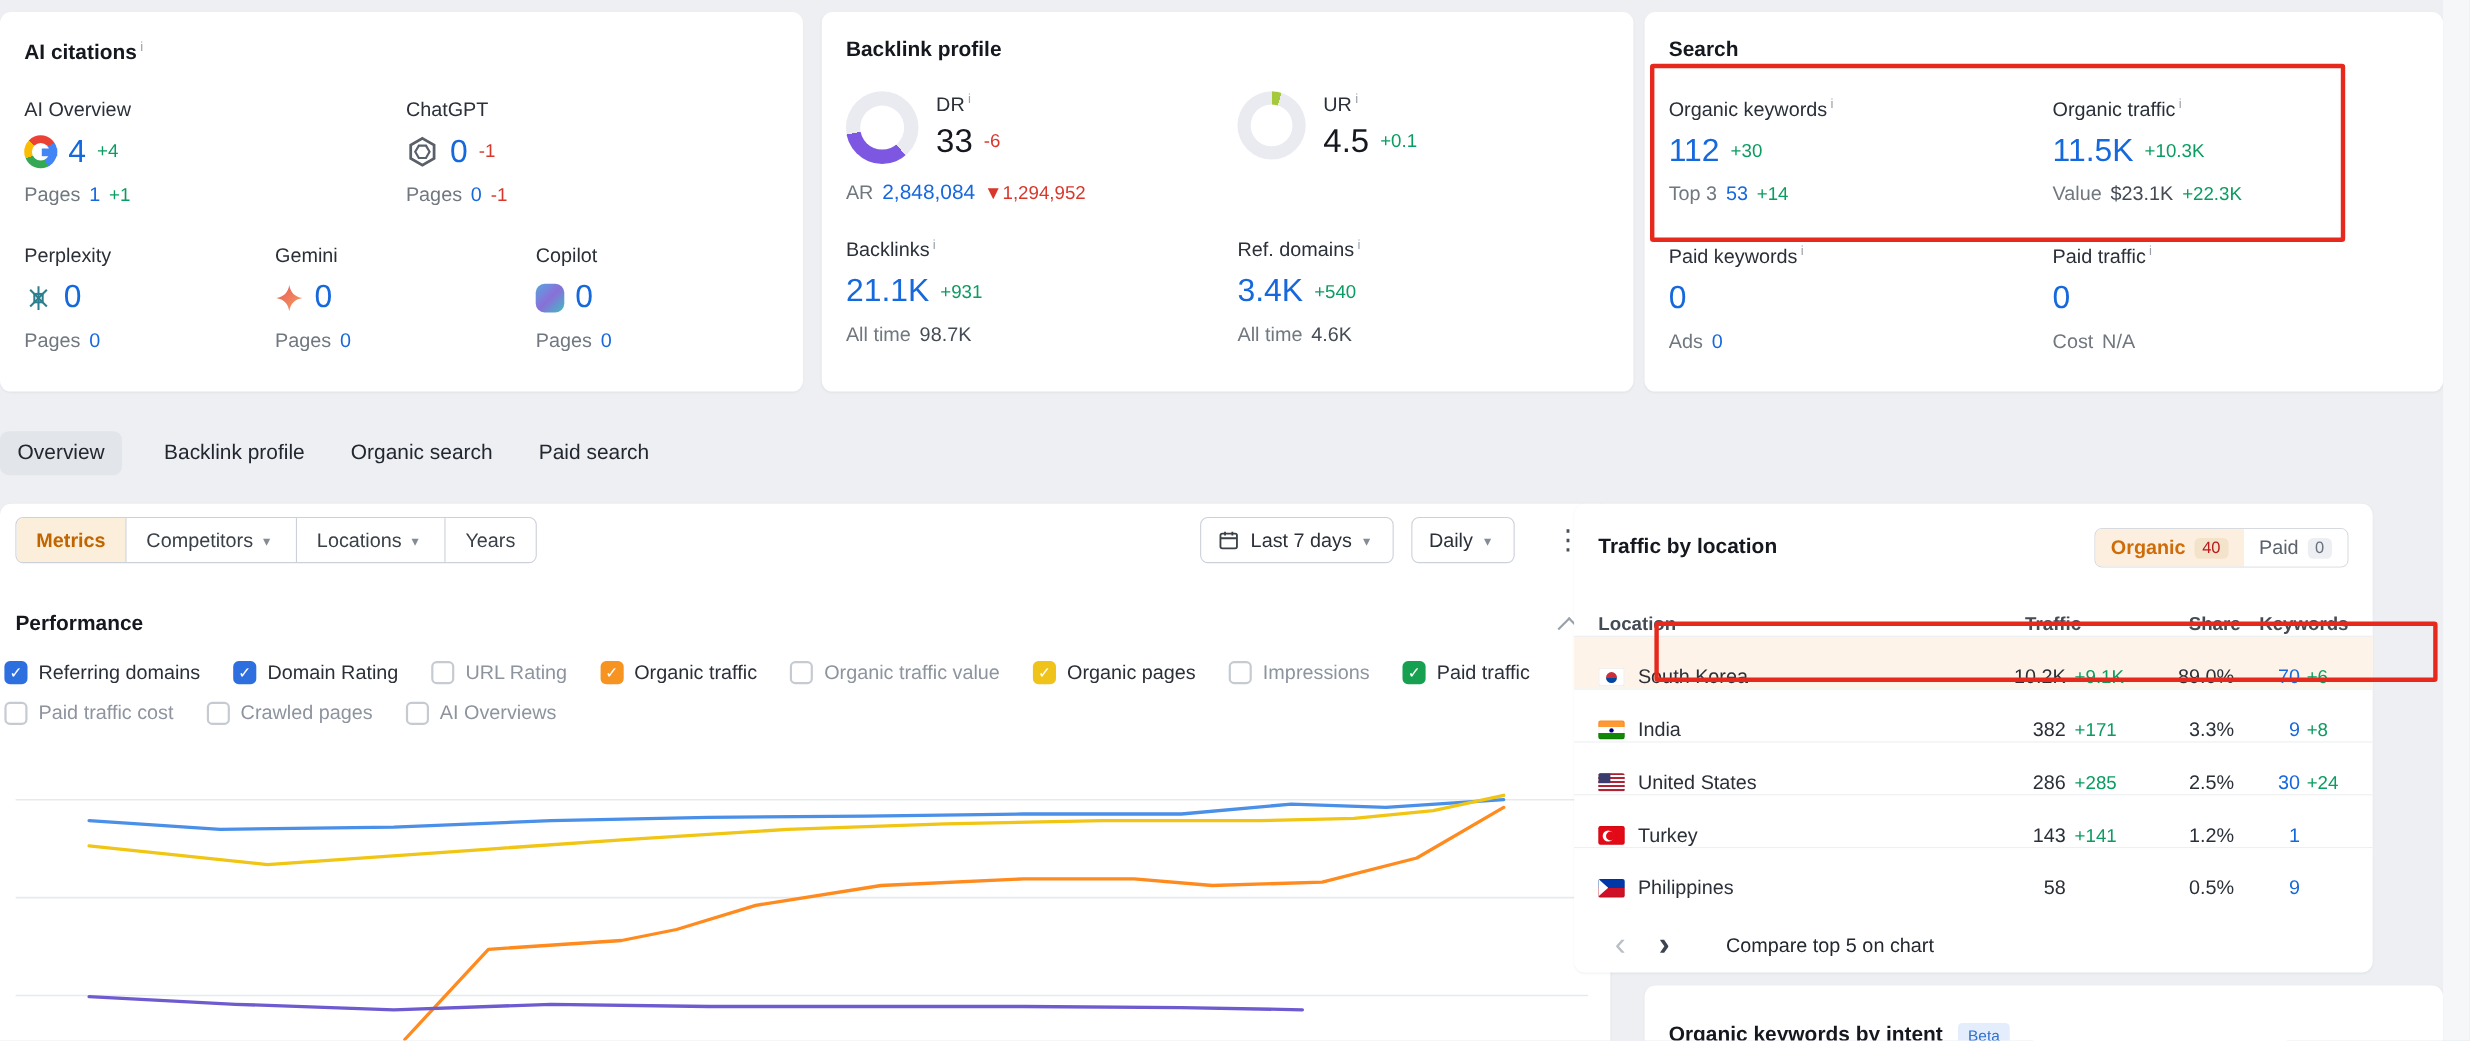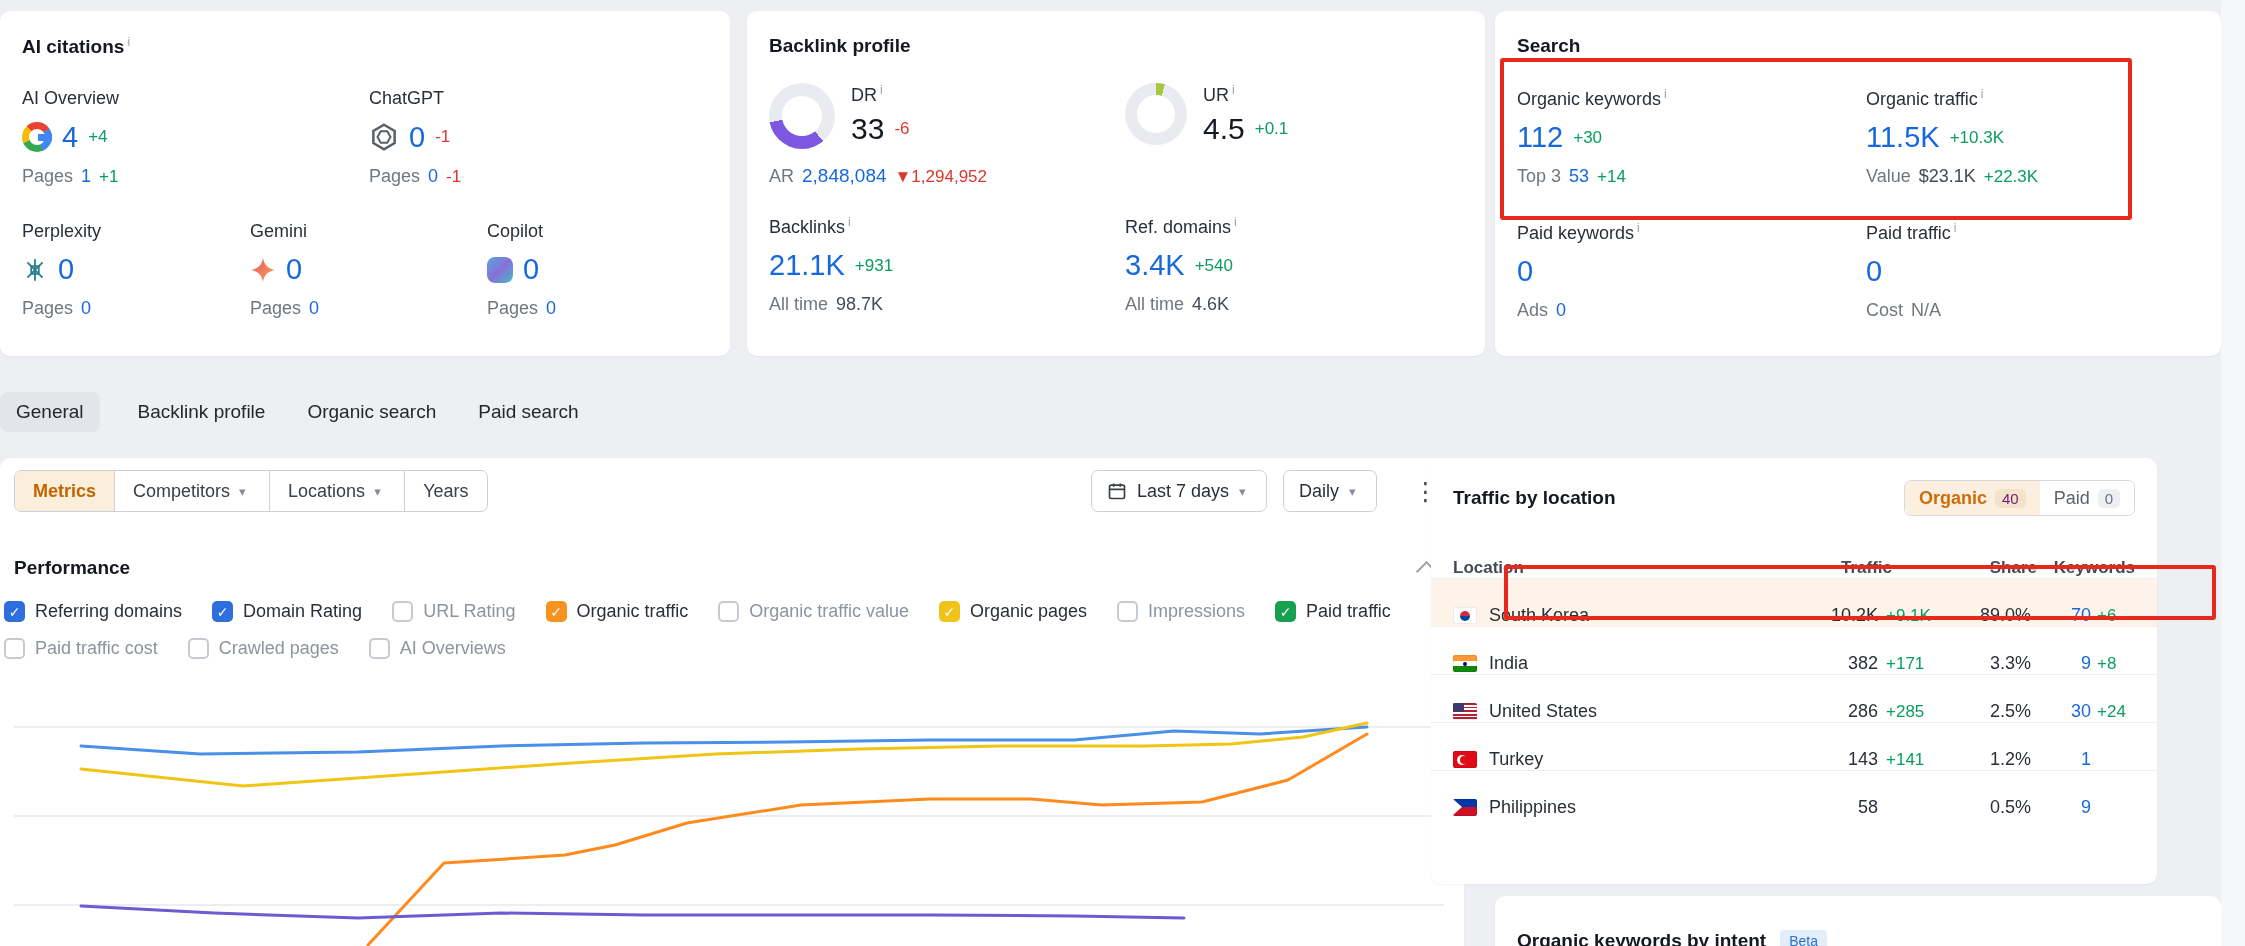--- a/index.html
+++ b/index.html
@@ -90,21 +90,21 @@
 
   .chartwrap{position:absolute;left:14px;top:242px;width:1430px;height:250px}
 
   
   .card-tl{left:1431px;top:458px;width:726px;height:426px;box-sizing:border-box}
   .tl-head{display:flex;align-items:center;padding:22px 22px 0}
   .toggle{margin-left:auto;display:flex;border:1px solid #d6dade;border-radius:7px;overflow:hidden;height:34px}
   .tg{display:flex;align-items:center;gap:8px;padding:0 14px;font-size:18px;color:#5b626c;background:#fff}
   .tg.active{background:#fcefdf;color:#cf6c0a;font-weight:700}
   .badge{font-size:15px;background:#edeff2;color:#6b7280;border-radius:5px;padding:1px 7px;font-weight:400}
-  .tg.active .badge{background:#f3e3cb;color:#701a75}
+  .tg.active .badge{background:#f3e3cb;color:#b91c1c}
 
   .tl-table{margin-top:18px}
   .trow{display:flex;align-items:flex-end;height:48px;padding:0 22px;border-top:1px solid #edeff2;font-size:18px;color:#2a2f38;box-sizing:border-box}
   .trow.thead{height:44px;border-top:none;color:#444b55;font-weight:700;font-size:17px}
   .trow.hl{background:#fdf3e8}
   .c-loc{flex:1;display:flex;align-items:center;gap:12px;min-width:0}
   .c-tval{width:90px;text-align:right}
   .c-tdel{width:75px;text-align:left;padding-left:8px;color:#0a9c61;font-size:17px}
   .c-share{width:70px;text-align:right}
   .c-kval{width:60px;text-align:right;color:#1668dd}
@@ -349,21 +349,21 @@
       </div>
       <div class="m-sub">
         <span>Cost</span>
         <span>N/A</span>
       </div>
     </div>
   </div>
 </div>
 
 <div class="tabs">
-  <span class="tab active">General</span>
+  <span class="tab active">Overview</span>
   <span class="tab">Backlink profile</span>
   <span class="tab">Organic search</span>
   <span class="tab">Paid search</span>
 </div>
 
 <div class="card card-left">
   <div class="toolbar">
     <div class="seg">
       <span class="sg active">Metrics</span>
       <span class="sg">
@@ -536,20 +536,25 @@
           <span>Philippines</span>
         </span>
       <span class="c-tval">58</span>
       <span class="c-tdel"></span>
       <span class="c-share">0.5%</span>
       <span class="c-kval">9</span>
       <span class="c-kdel"></span>
     </div>
   </div>
 
+  <div class="tl-foot">
+    <span class="pgprev"></span>
+    <span class="pgnext"></span>
+    <span class="cmp">Compare top 5 on chart</span>
+  </div>
 </div>
 
 <div class="card card-int">
   <span class="title">Organic keywords by intent</span>
   <span class="beta">Beta</span>
 </div>
 
 <div class="scrollstrip"></div>
 
 <div class="redbox rb-search"></div>

